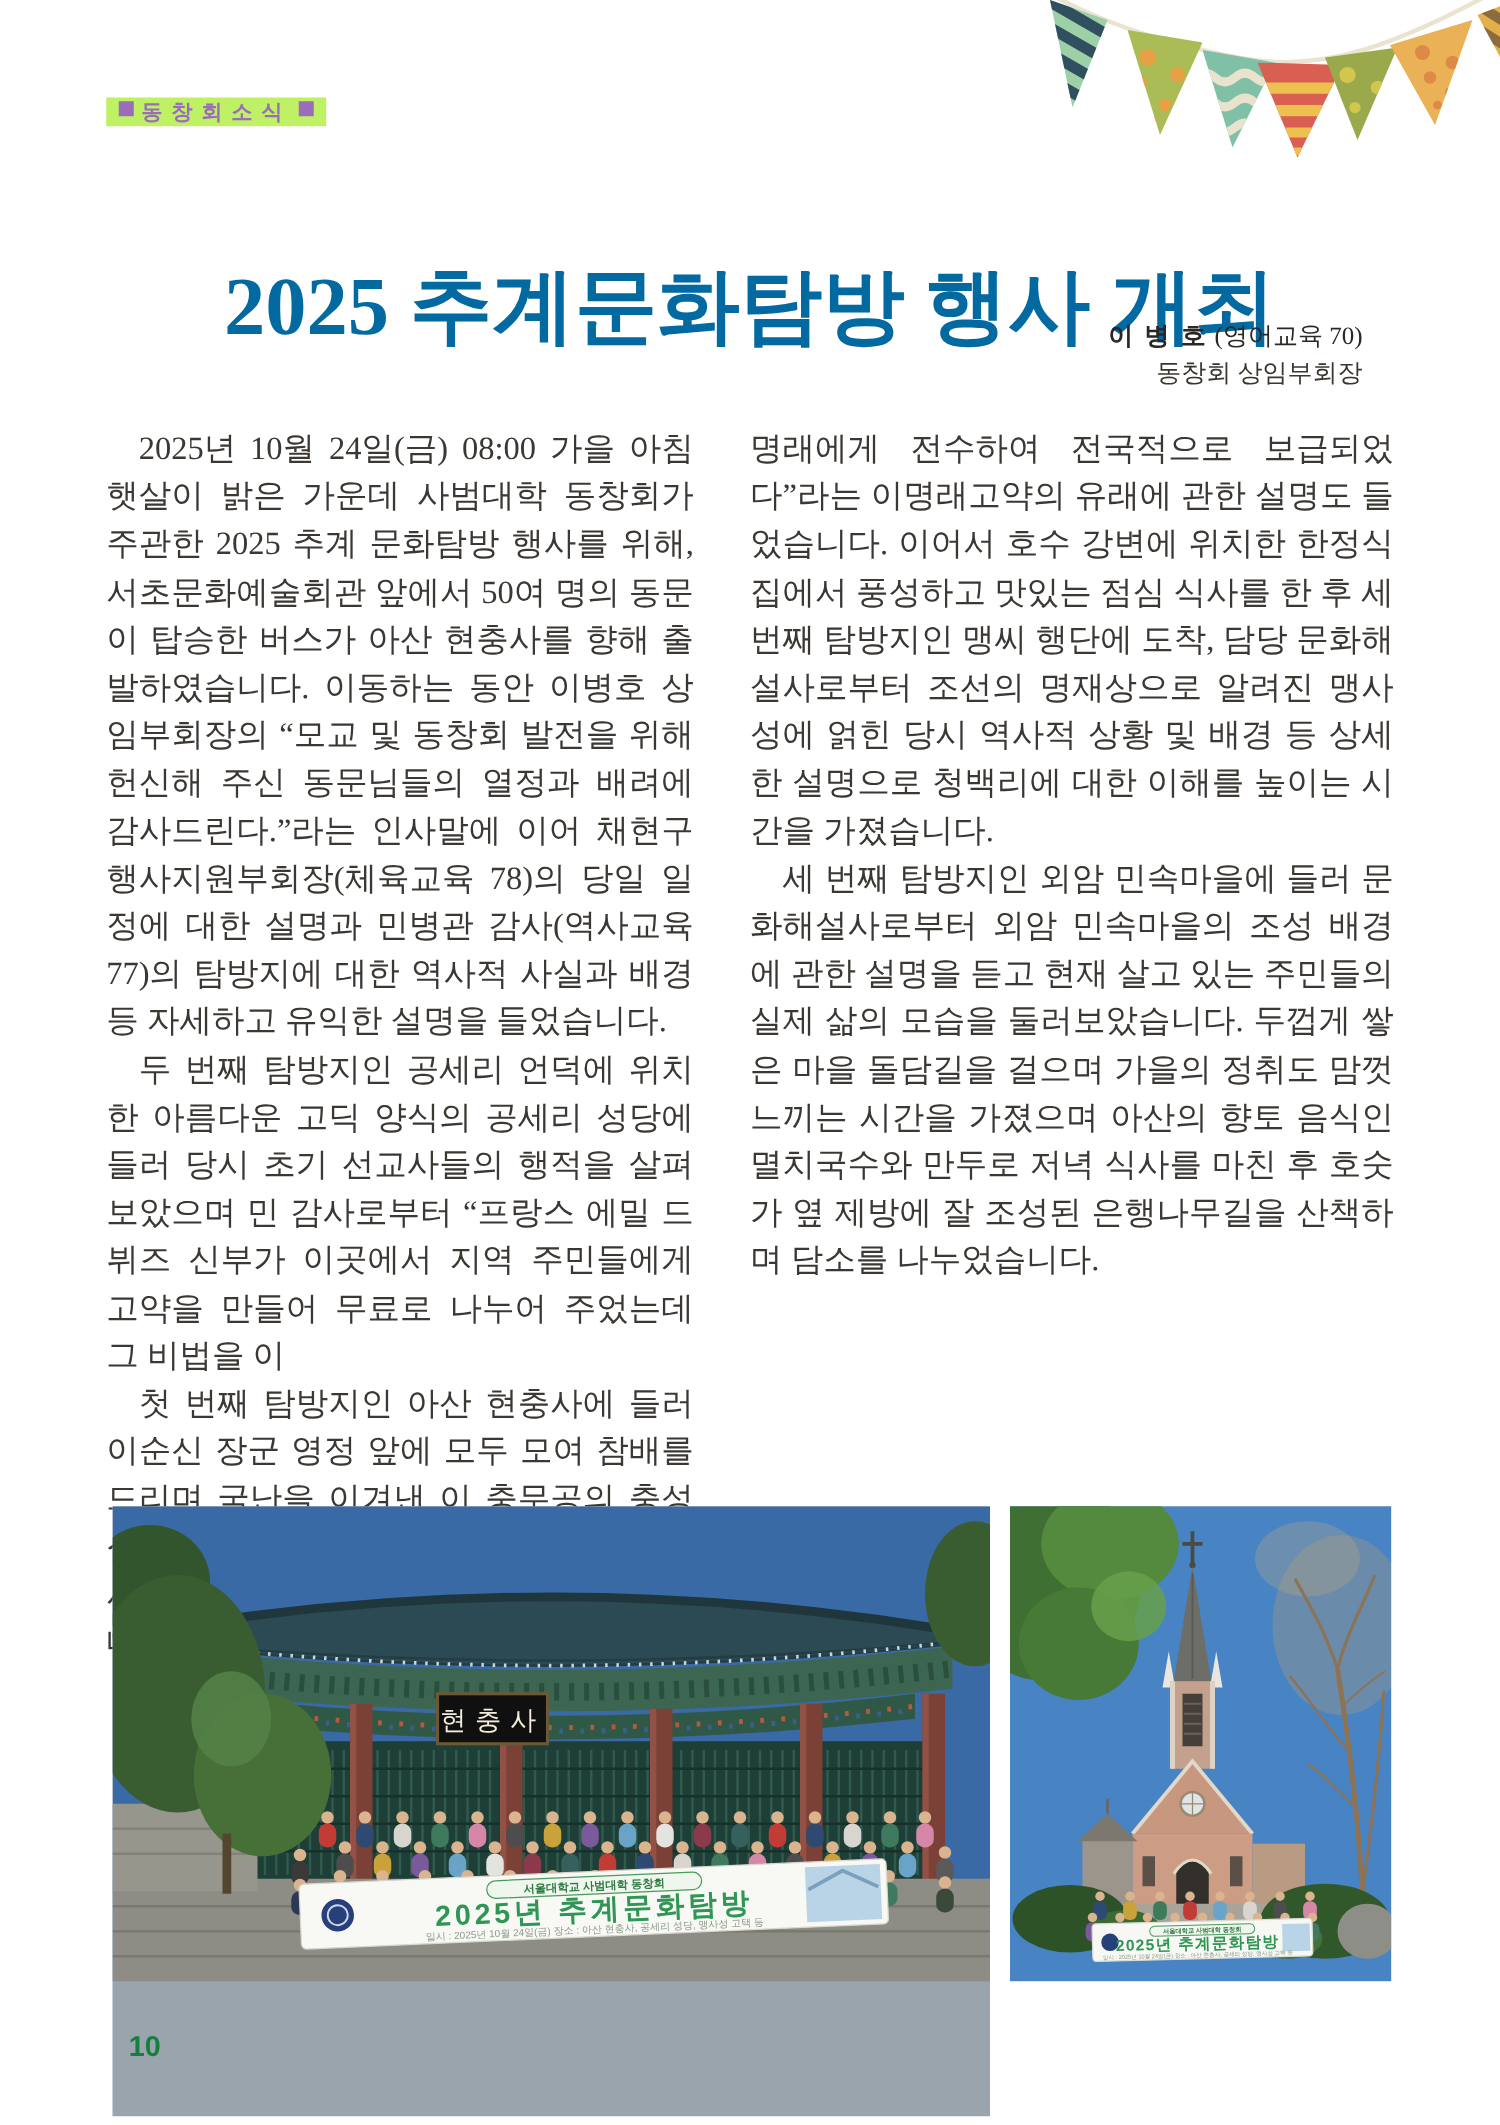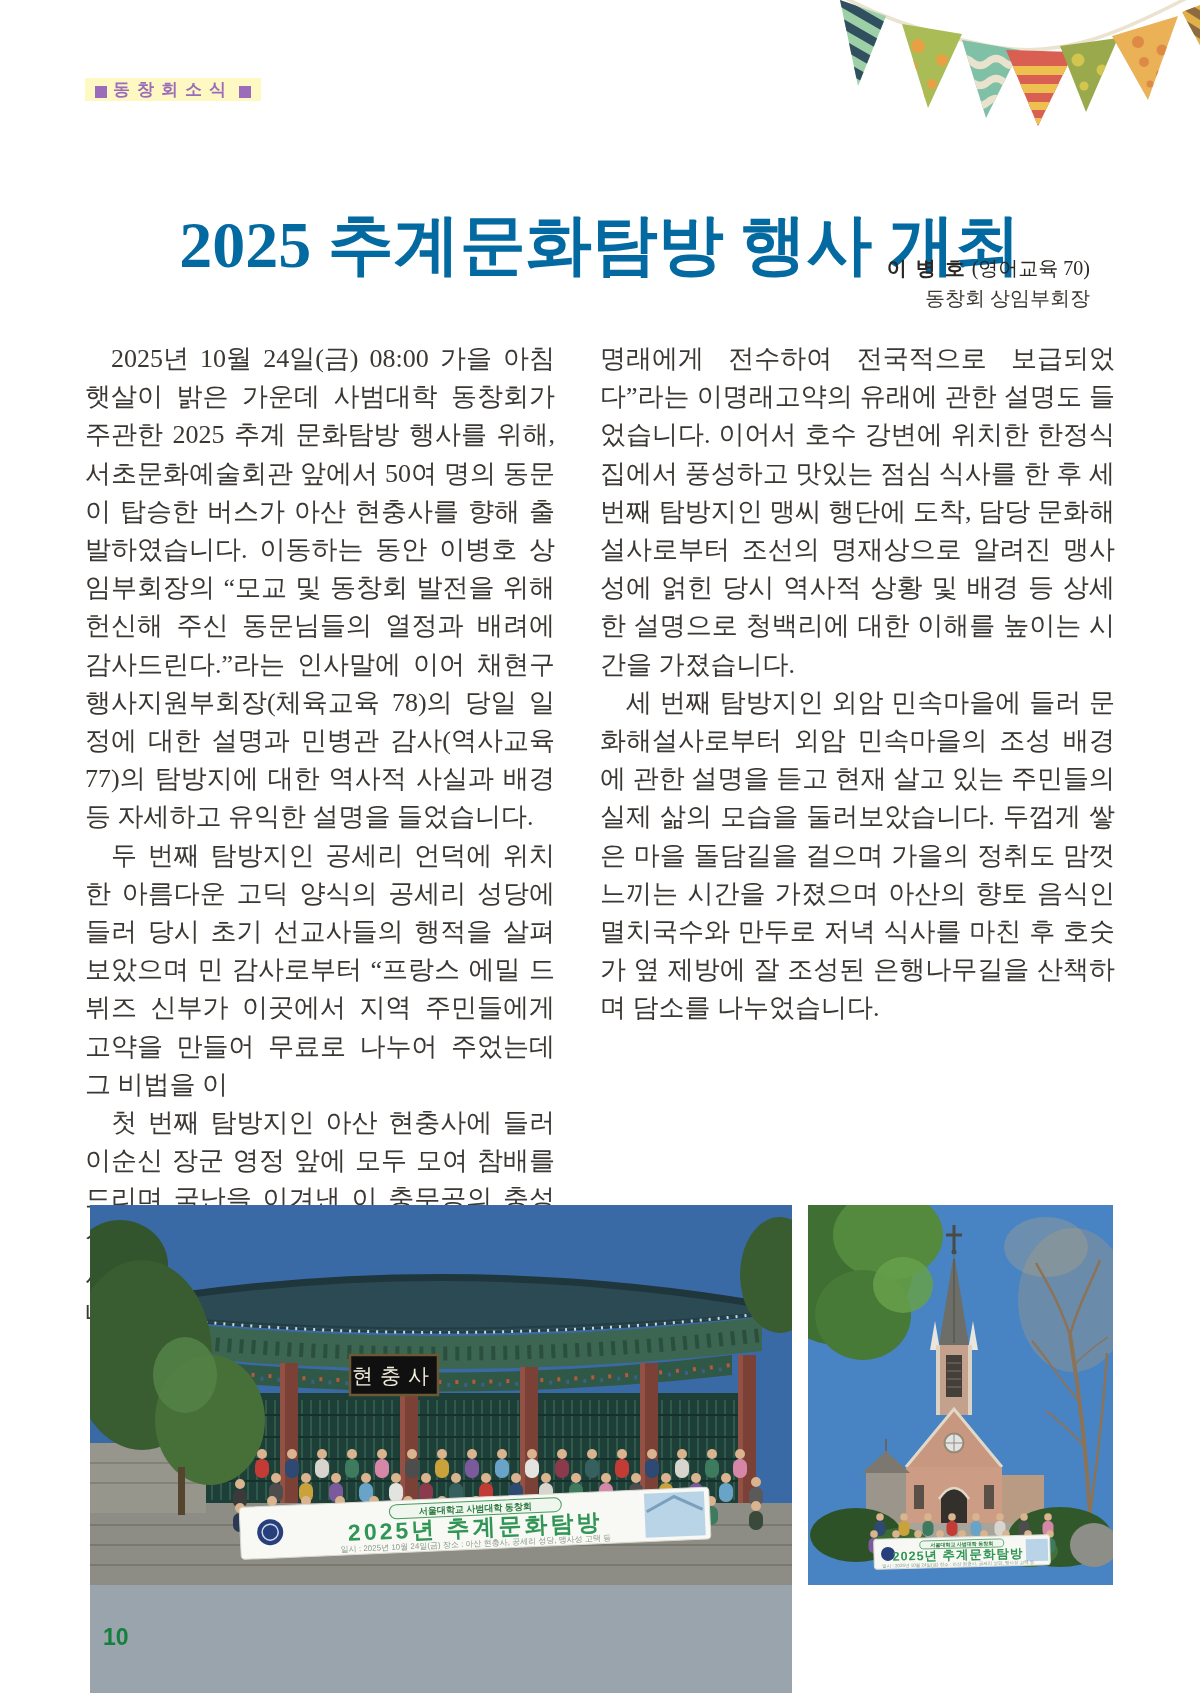--- a/index.html
+++ b/index.html
@@ -1,22 +1,22 @@
 <!DOCTYPE html>
 <html><head>
 <meta charset="utf-8">
 <style>
   html,body{margin:0;padding:0;background:#ffffff;}
   .page{position:relative;width:1200px;height:1700px;background:#ffffff;overflow:hidden;
         font-family:"Liberation Serif","DejaVu Serif",serif;color:#3a3632;}
 
   
-  .section-badge{position:absolute;left:85px;top:78px;background:#fef9c3;color:#9b6cba;
+  .section-badge{position:absolute;left:85px;top:78px;background:#bef264;color:#9b6cba;
     font-family:"Liberation Sans","DejaVu Sans",sans-serif;font-weight:bold;font-size:17px;
-    letter-spacing:7px;padding:3px 10px 3px 10px;display:flex;align-items:flex-end;gap:6px;}
+    letter-spacing:7px;padding:3px 10px 3px 10px;display:flex;align-items:flex-start;gap:6px;}
   .badge-square{width:12px;height:12px;background:#9b6cba;display:inline-block;flex:0 0 auto;}
   .section-badge .txt{line-height:1;}
 
   
   .bunting{position:absolute;left:760px;top:0;width:440px;height:135px;}
 
   
   .article-title{position:absolute;left:85px;top:156px;width:1030px;text-align:center;
     font-size:66px;font-weight:bold;color:#0369a1;letter-spacing:0px;}
 

